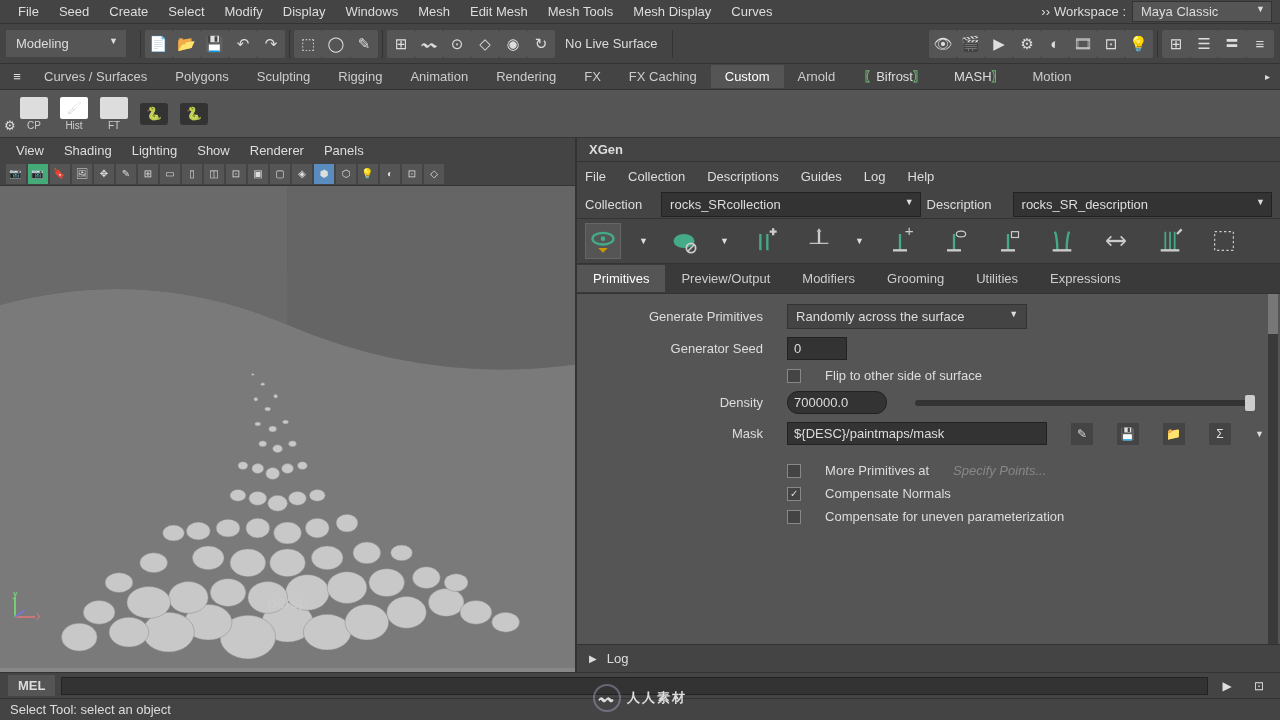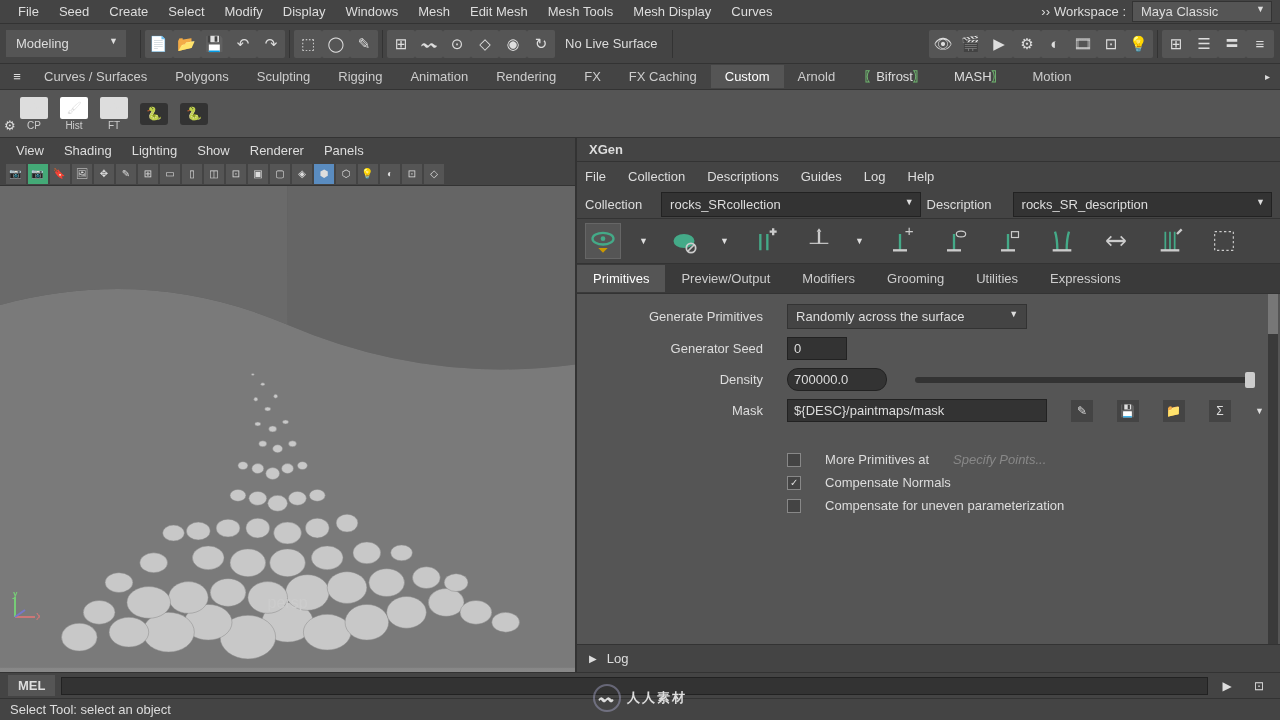--- a/index.html
+++ b/index.html
@@ -411,36 +411,41 @@
     <div class="xgen-form">
       <div class="form-row">
         <span class="fl">Generate Primitives</span>
         <div class="form-drop">Randomly across the surface</div>
       </div>
       <div class="form-row">
         <span class="fl">Generator Seed</span>
         <input class="form-input w60" value="0" style="">
       </div>
       <div class="form-row">
+        <span class="fl"></span>
+        <span class="cb"></span>
+        <span>Flip to other side of surface</span>
+      </div>
+      <div class="form-row">
         <span class="fl">Density</span>
         <input class="form-input w100" value="700000.0" style="">
         <div class="slider-track">
             <div class="slider-thumb"></div>
           </div>
       </div>
       <div class="form-row">
         <span class="fl">Mask</span>
         <input class="form-input w260" value="${DESC}/paintmaps/mask" style="">
         <div class="icon-btn">✎</div>
         <div class="icon-btn">💾</div>
         <div class="icon-btn">📁</div>
         <div class="icon-btn">Σ</div>
         <span style="font-size:9px">▼</span>
       </div>
-      <div class="form-row" style="margin-top:30px">
+      <div class="form-row" style="margin-top:18px">
         <span class="fl"></span>
         <span class="cb"></span>
         <span>More Primitives at</span>
         <span class="spec-points">Specify Points...</span>
       </div>
       <div class="form-row">
         <span class="fl"></span>
         <span class="cb">✓</span>
         <span>Compensate Normals</span>
       </div>

